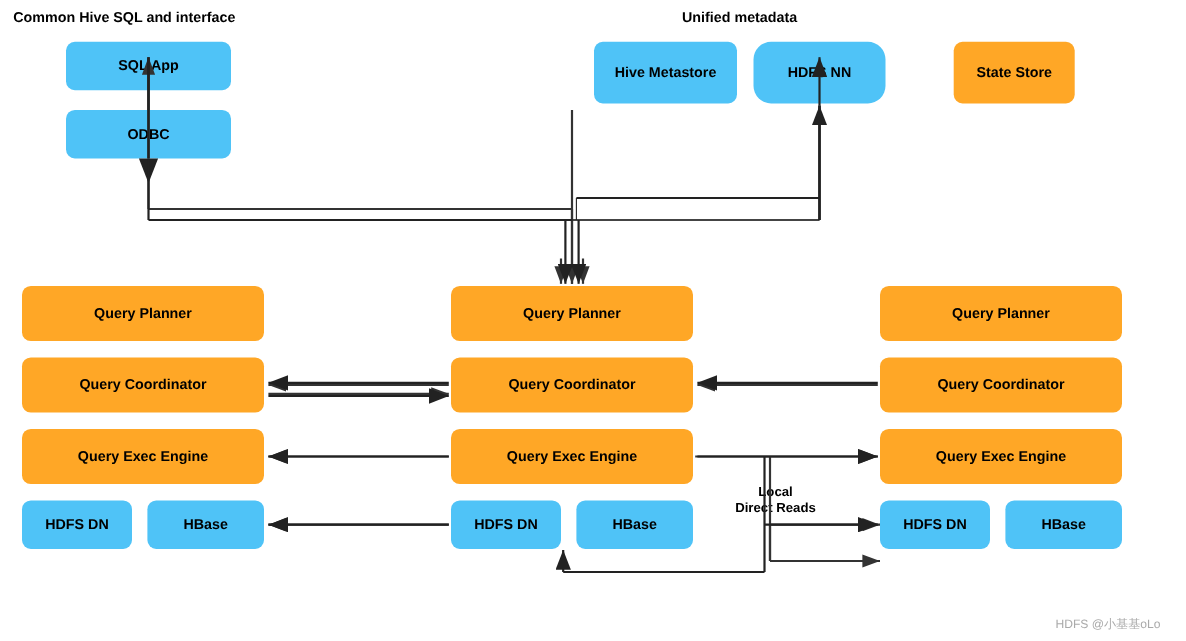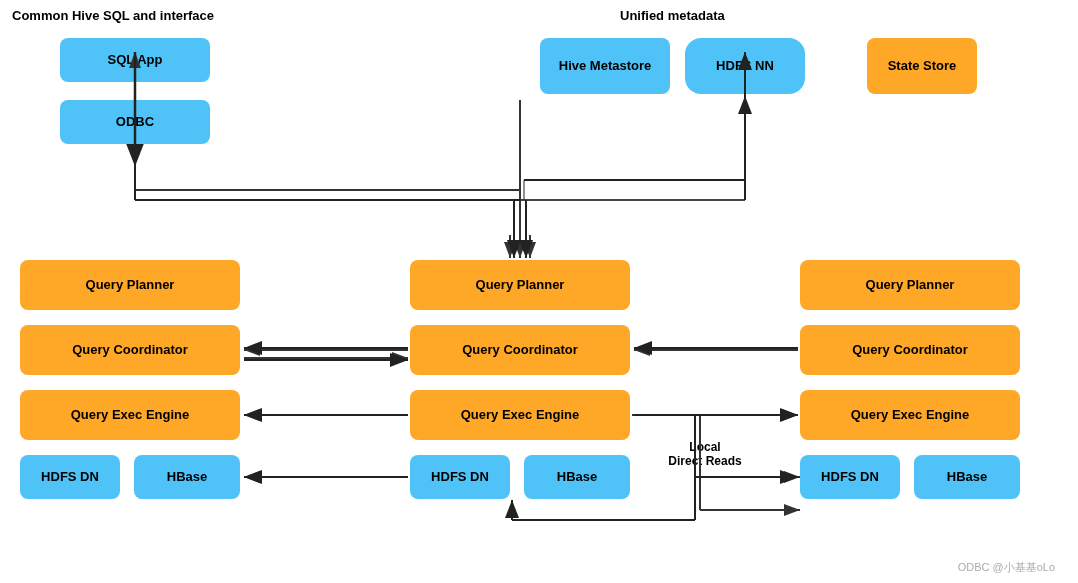--- a/index.html
+++ b/index.html
@@ -105,21 +105,21 @@
 
   <div class="box orange" style="left:800px; top:260px; width:220px; height:50px;">Query Planner</div>
   <div class="box orange" style="left:800px; top:325px; width:220px; height:50px;">Query Coordinator</div>
   <div class="box orange" style="left:800px; top:390px; width:220px; height:50px;">Query Exec Engine</div>
   <div class="box blue" style="left:800px; top:455px; width:100px; height:44px;">HDFS DN</div>
   <div class="box blue" style="left:914px; top:455px; width:106px; height:44px;">HBase</div>
 
 
   <div class="annotation" style="left:650px; top:440px; width:110px;">Local<br>Direct Reads</div>
 
-  <div class="watermark">ODBC @小基基oLo</div>
+  <div class="watermark">HDFS @小基基oLo</div>
 
   <svg class="arrows">
     <defs>
       <marker id="arrowhead" markerWidth="8" markerHeight="6" refX="8" refY="3" orient="auto">
         <polygon points="0 0, 8 3, 0 6" fill="#333"></polygon>
       </marker>
       <marker id="arrowhead-rev" markerWidth="8" markerHeight="6" refX="0" refY="3" orient="auto">
         <polygon points="8 0, 0 3, 8 6" fill="#333"></polygon>
       </marker>
     </defs>

